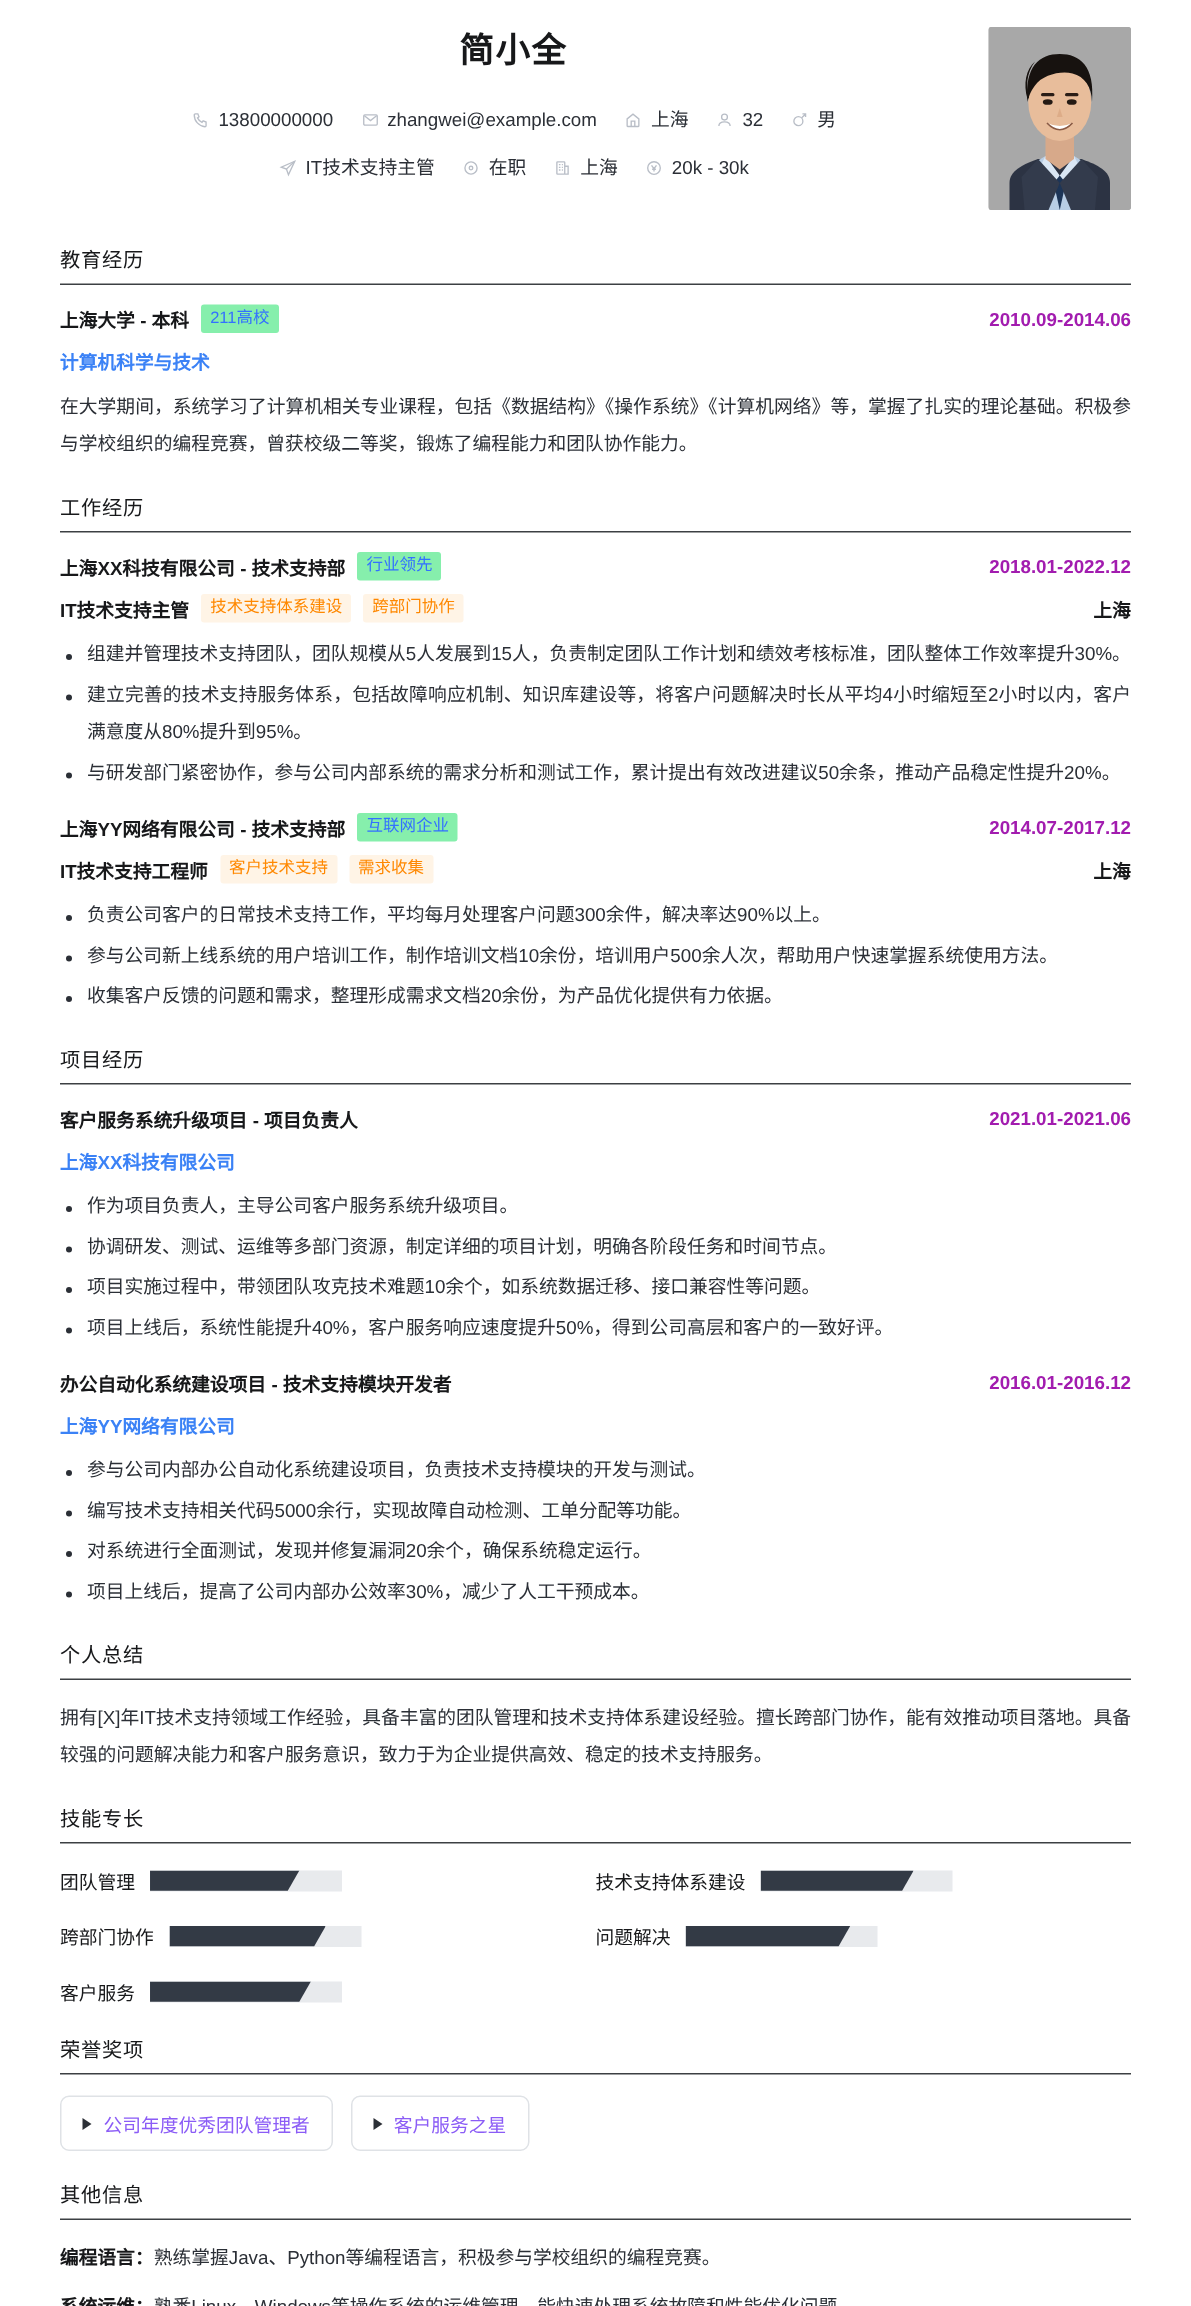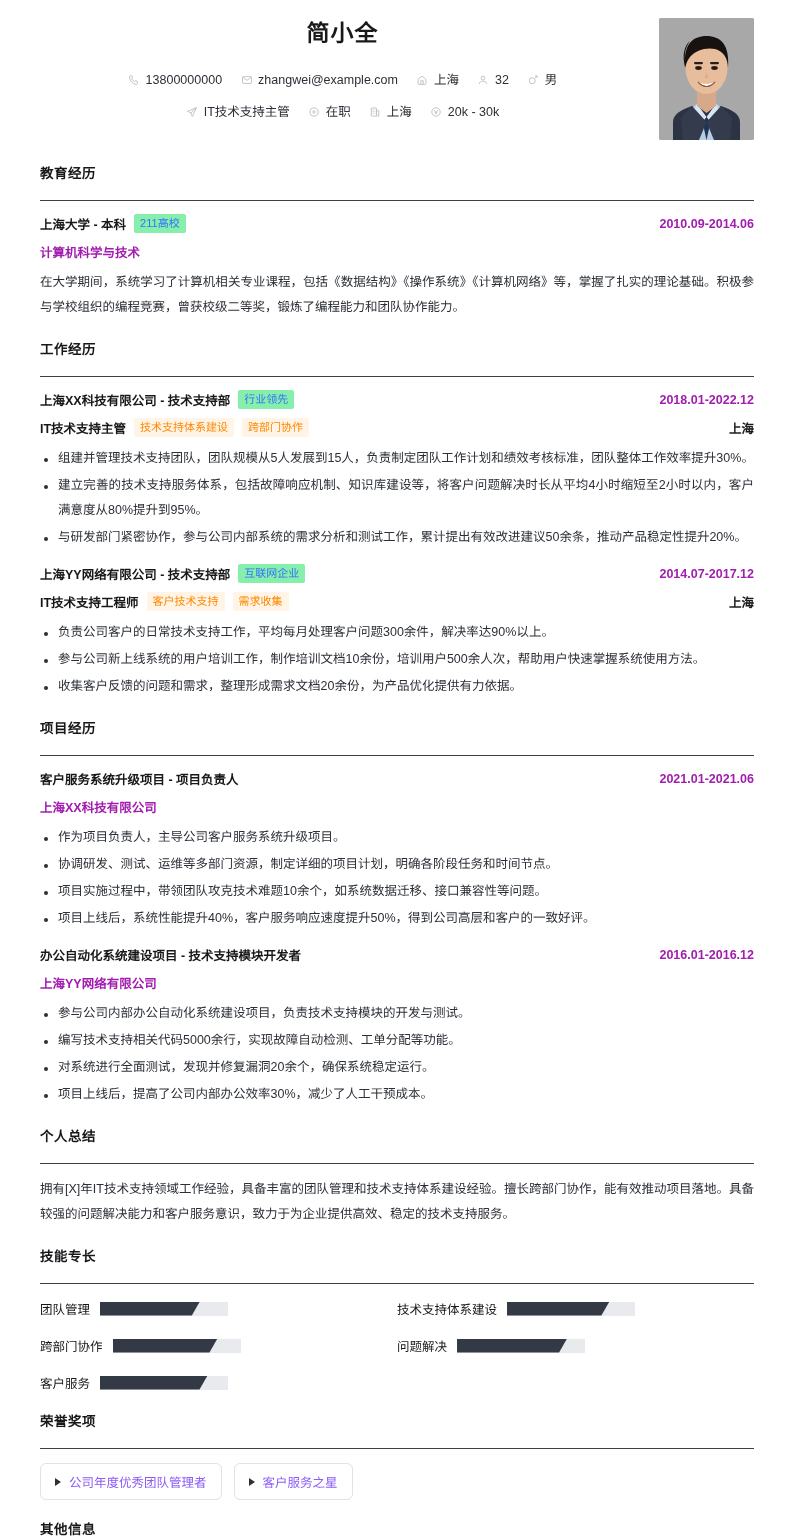--- a/index.html
+++ b/index.html
@@ -75,23 +75,23 @@
     overflow:hidden;
     background:#a9a9a9;
     position:relative;
   }
   .avatar svg{display:block;width:100%;height:100%;}
 
   
   .section{margin-top:18px;}
   .section-title{
     font-size:13.5px;
-    font-weight:700;
+    font-weight:400;
     color:#17181a;
-    padding:0 0 18px 0;
+    padding:0 0 7px 0;
     border-bottom:1px solid #3c4043;
     letter-spacing:.5px;
   }
   .section-body{padding-top:13px;}
 
   .entry{margin-bottom:14px;}
   .entry:last-child{margin-bottom:0;}
   .entry-row{
     display:flex;
     align-items:center;
@@ -123,21 +123,21 @@
   .entry-loc{
     font-size:12.5px;
     font-weight:700;
     color:#17181a;
     white-space:nowrap;
     flex:0 0 auto;
   }
   .entry-sub{
     font-size:12.5px;
     font-weight:700;
-    color:#a21caf;
+    color:#3b82f6;
     margin-bottom:9px;
   }
 
   .tag{
     display:inline-block;
     font-size:11px;
     line-height:1;
     padding:4px 6px;
     border-radius:2px;
     white-space:nowrap;

